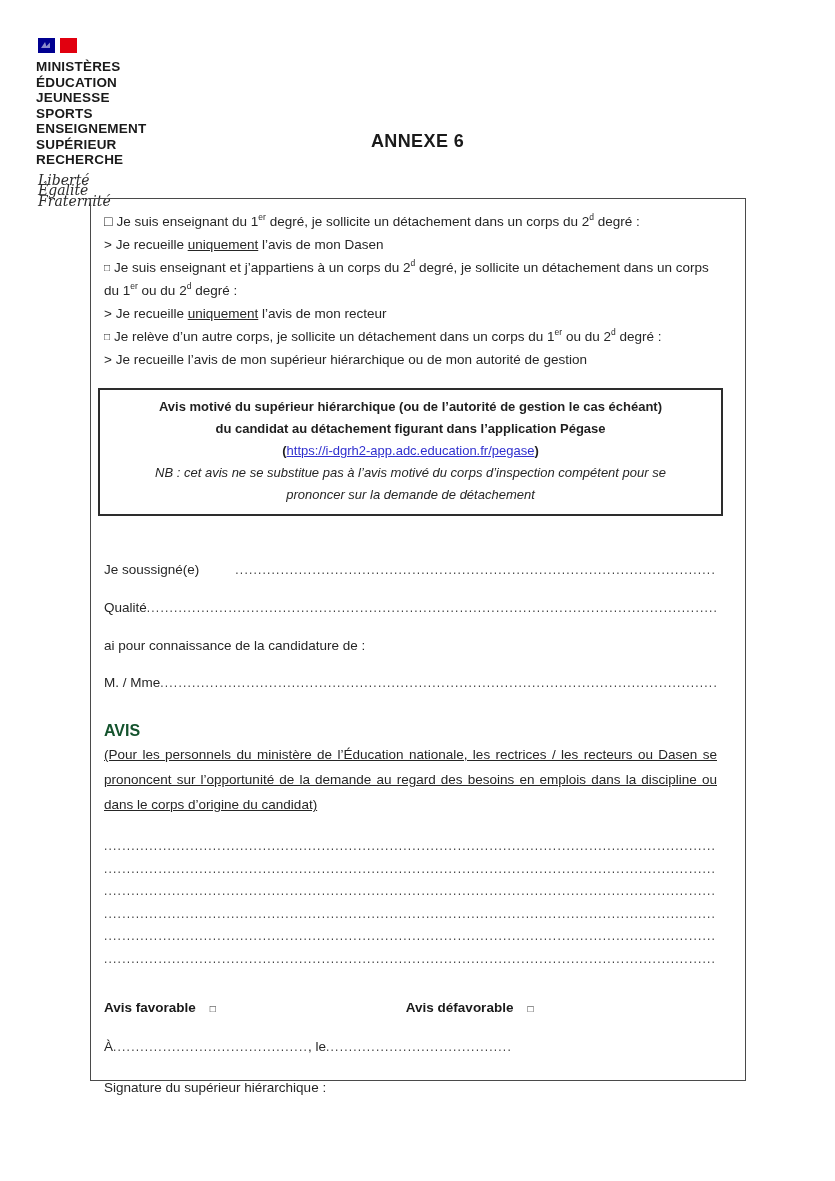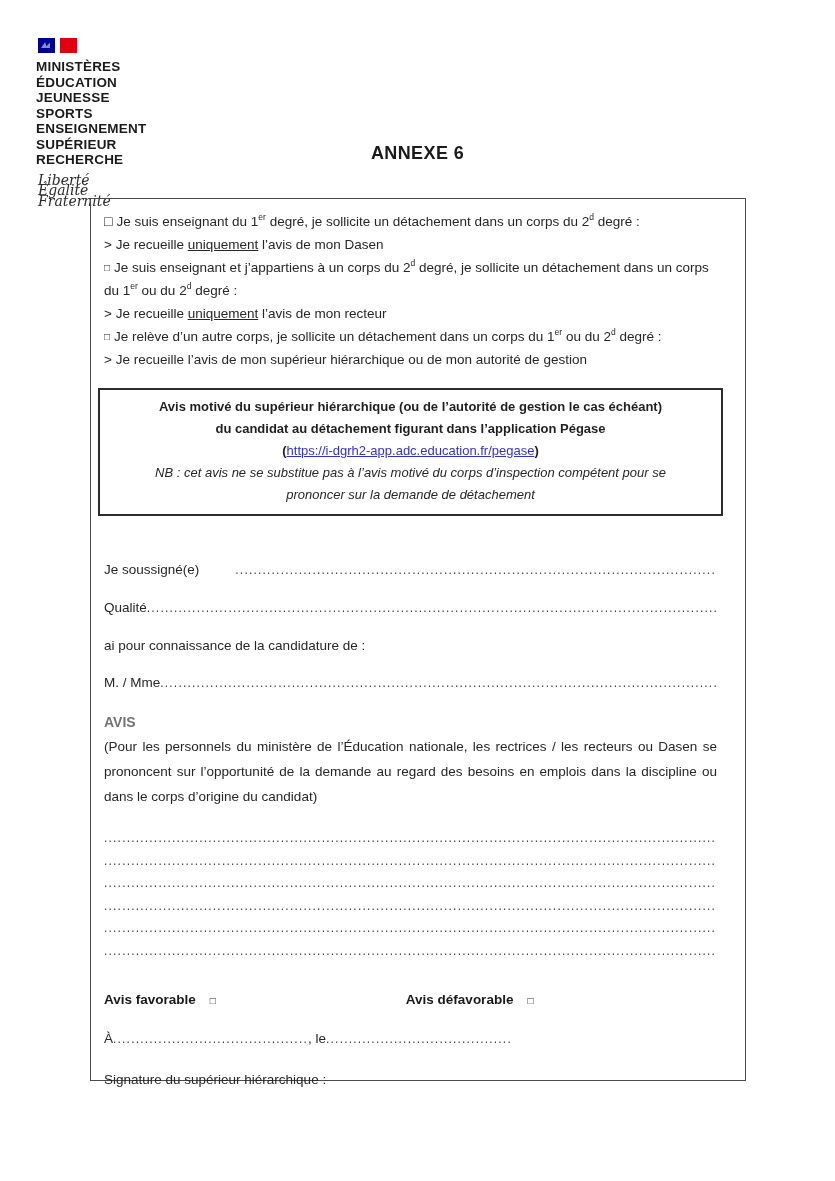--- a/index.html
+++ b/index.html
@@ -57,21 +57,21 @@
   .motto-line {
     font-family: "DejaVu Serif", serif;
     font-style: italic;
     font-size: 14px;
     line-height: 10.5px;
     color: #2b2b2b;
   }
 
   .doc-title {
     position: absolute;
-    top: 143px;
+    top: 131px;
     left: 0;
     width: 100%;
     text-align: center;
     font-size: 18px;
     font-weight: bold;
     letter-spacing: 0.4px;
     color: #1a1a1a;
   }
 
   
@@ -138,30 +138,31 @@
     flex: 1 1 auto;
     overflow: hidden;
     white-space: nowrap;
     letter-spacing: 1.2px;
     color: #3c3c3c;
     font-size: 12px;
   }
   .plain-row { margin-top: 14px; line-height: 23px; }
 
   .avis-heading {
-    margin-top: 16px;
+    margin-top: 24px;
     font-weight: bold;
-    font-size: 14px;
-    line-height: 23px;
-    color: #737373;
+    font-size: 16px;
+    line-height: 23px;
+    color: #14532d;
   }
   .avis-paragraph {
     margin: 0;
     text-align: justify;
     line-height: 25px;
+    text-decoration: underline;
   }
 
   .response-lines { margin-top: 18px; }
   .response-line {
     overflow: hidden;
     white-space: nowrap;
     letter-spacing: 1.2px;
     color: #3c3c3c;
     font-size: 12px;
     line-height: 22.5px;

